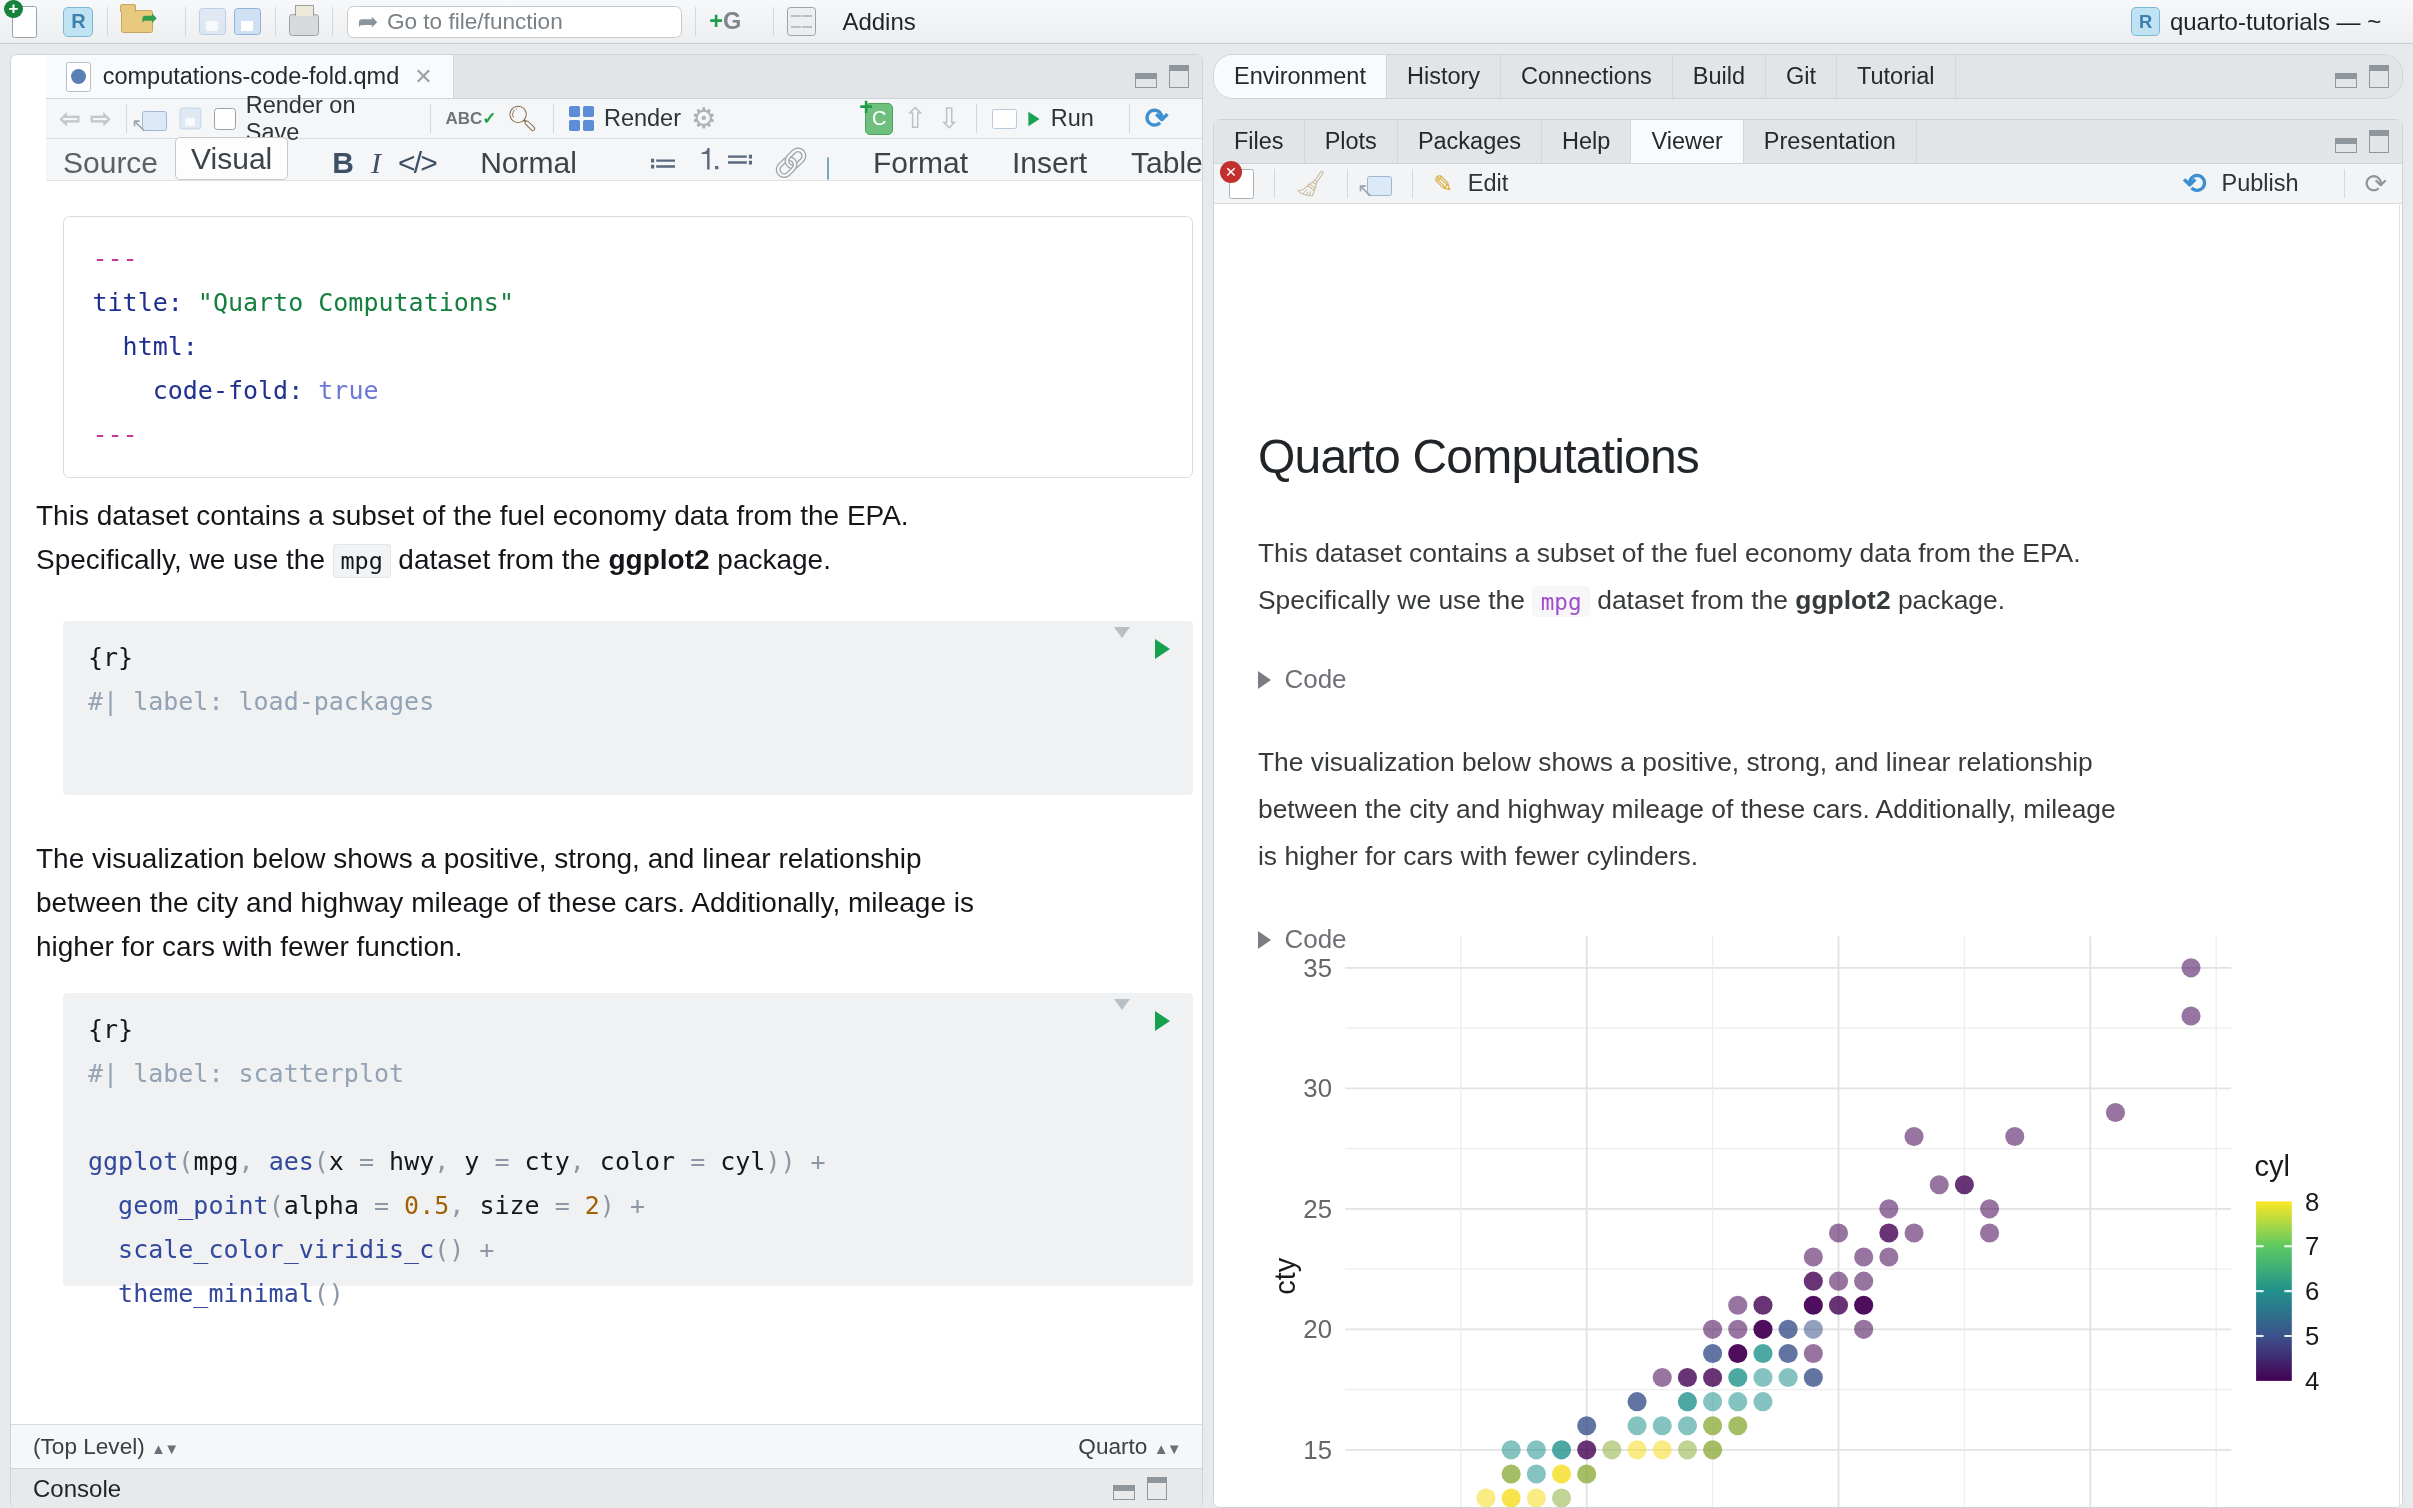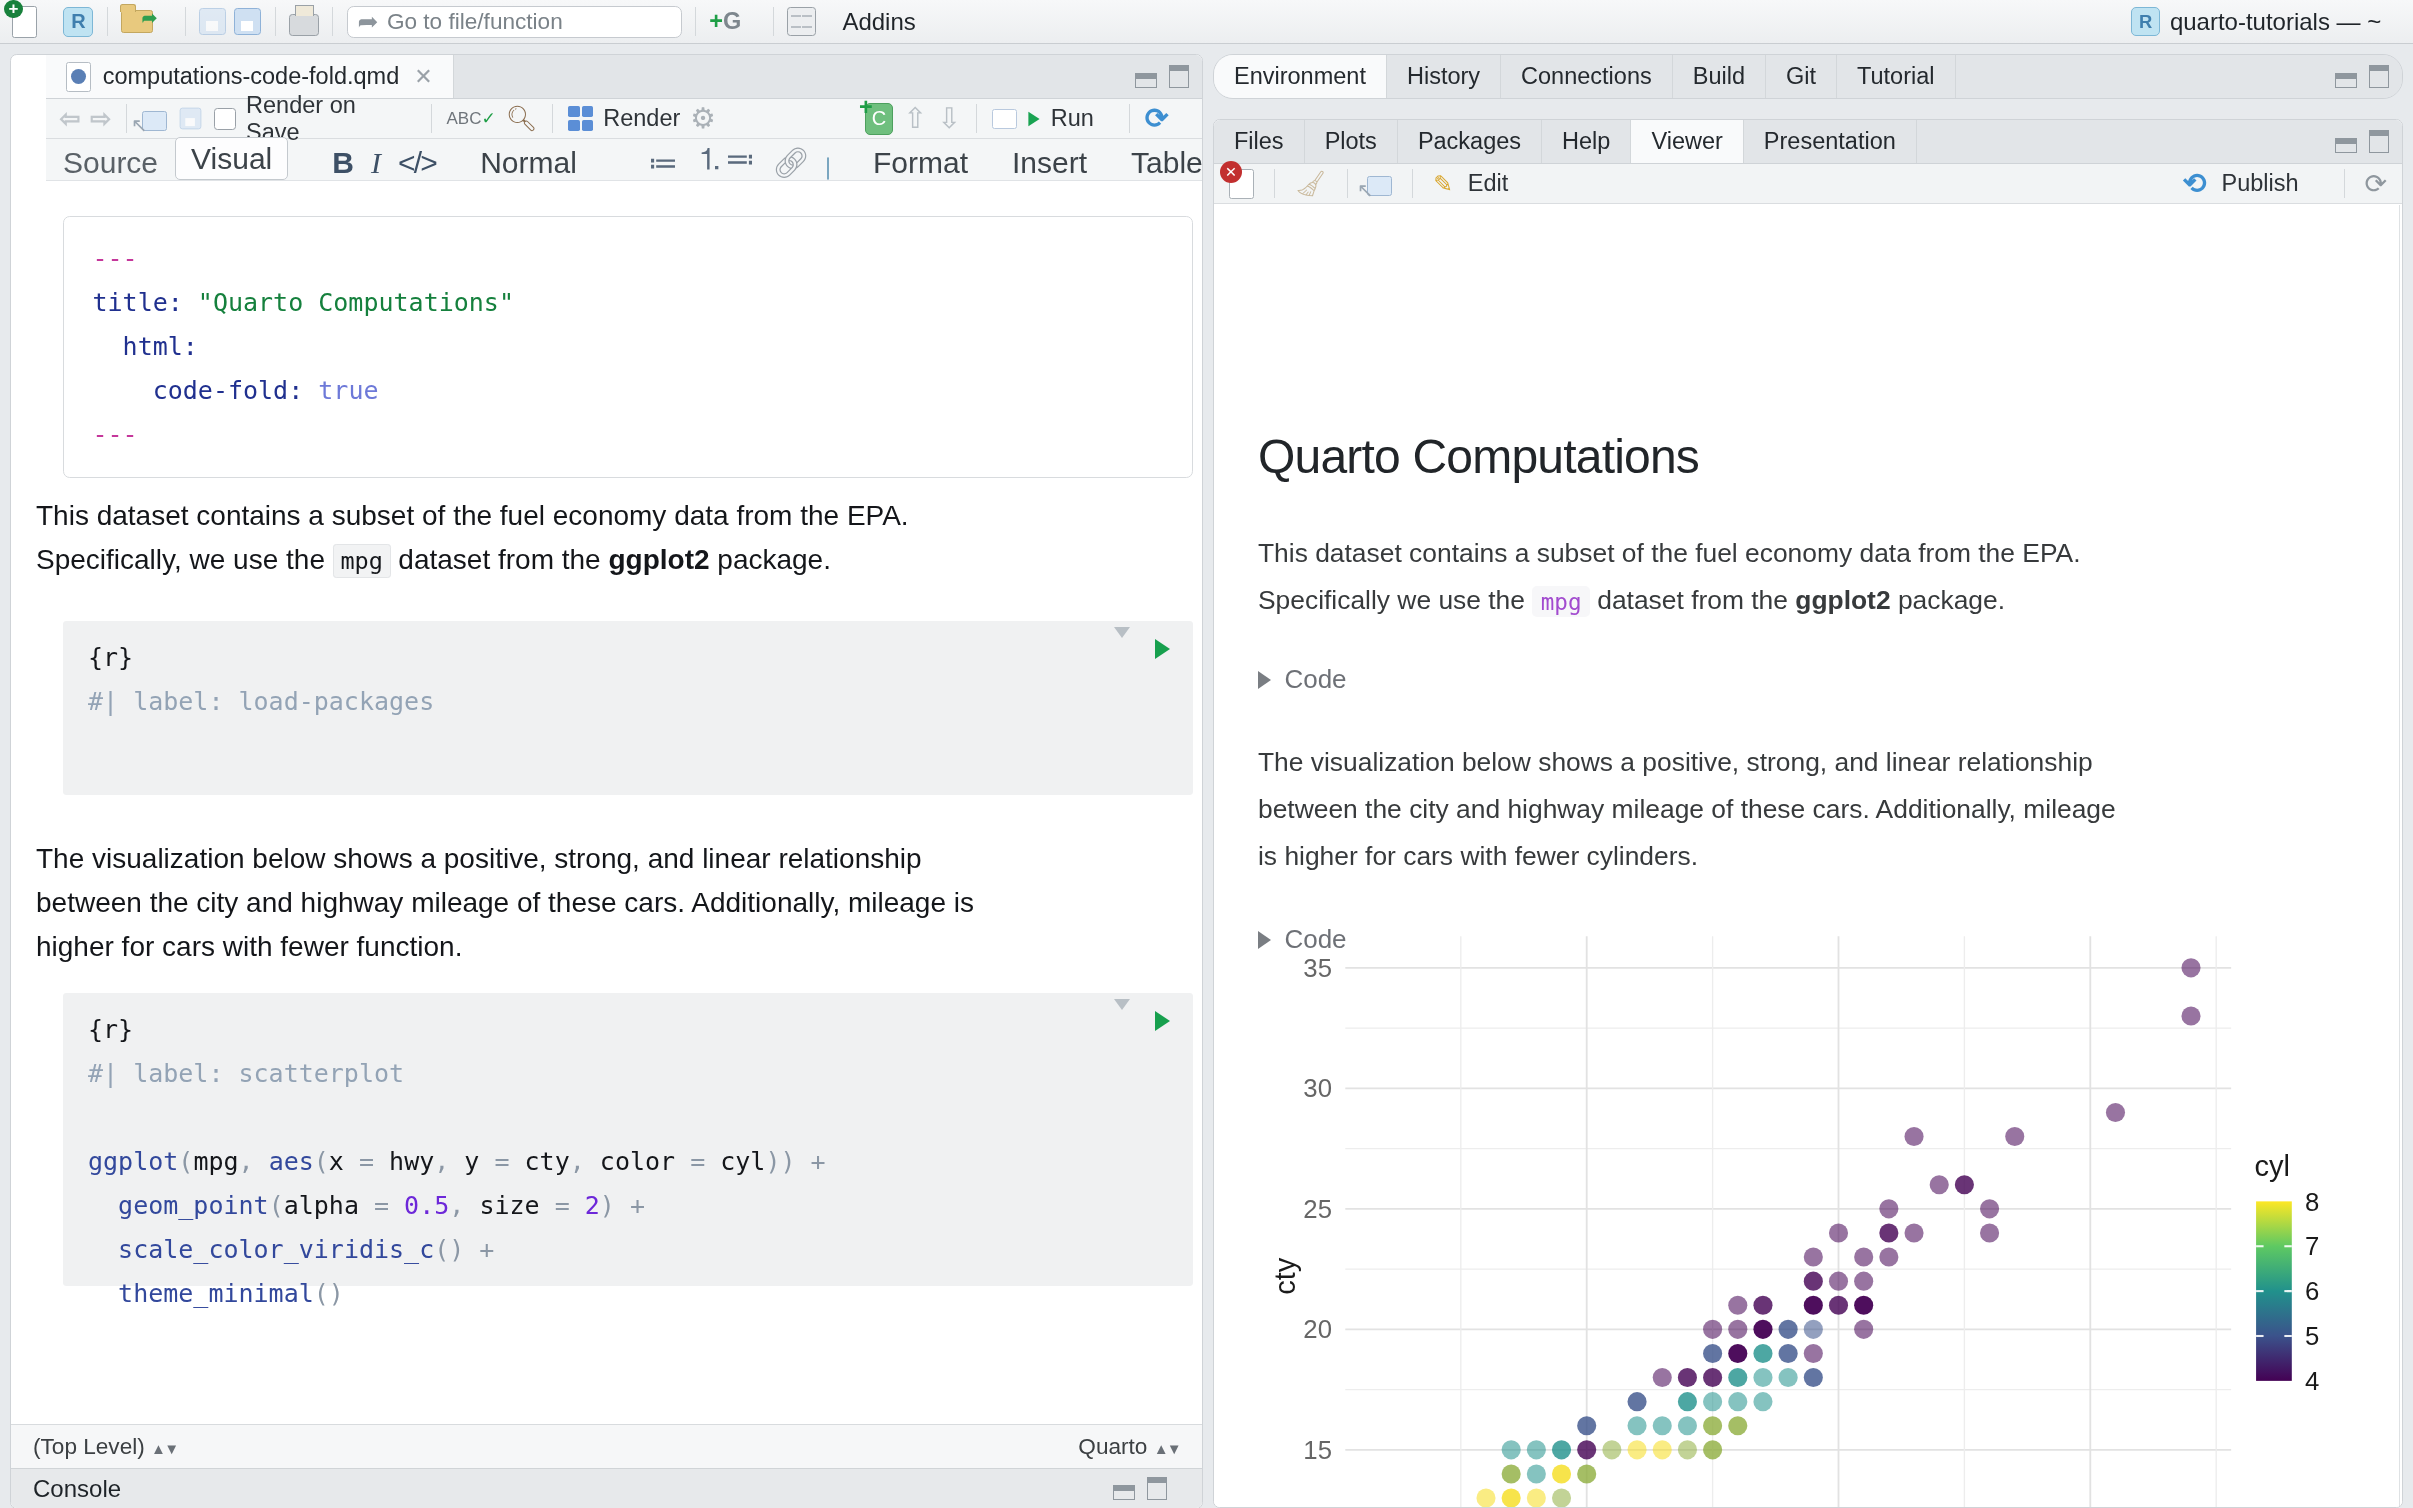--- a/index.html
+++ b/index.html
@@ -59,21 +59,21 @@
   #format-toolbar { height:42px; background:#f4f6f7; border-bottom:0.8px solid #e0e3e6;
     display:flex; align-items:flex-end; padding:0 17px; gap:17px; font-size:30px; color:#3c4349; }
   .pill { background:#fdfdfe; border:0.8px solid #c4c9ce; border-radius:5px; padding:3.4px 15px; }
   .fmt-b { font-weight:bold; color:#3d5066; } .fmt-i { font-style:italic; color:#3d5066; font-family:"Liberation Serif",serif; }
   .fmt-code { color:#3d5066; letter-spacing:-1.7px; }
   #editor-content { position:absolute; left:0; top:127px; right:0; bottom:84px; background:#fff; overflow:hidden; }
   .mono { font-family:"DejaVu Sans Mono", monospace; }
   #yaml-box { left:52px; top:34px; width:1130px; border:1.7px solid #d8dbde; border-radius:6.7px; padding:20px 28.5px; }
   .codeline { font-size:25px; line-height:44px; white-space:pre; }
   .tk-d { color:#c5379b; } .tk-k { color:#20308f; } .tk-s { color:#15803d; } .tk-b { color:#6d79d8; }
-  .tk-c { color:#93a3b5;margin-top:12px; } .tk-fn { color:#32489c; } .tk-kw { color:#2e3bb8; } .tk-num { color:#6d28d9; }
+  .tk-c { color:#93a3b5;margin-top:12px; } .tk-fn { color:#32489c; } .tk-kw { color:#2e3bb8; } .tk-num { color:#a16207; }
   .tk-id { color:#14161a; } .tk-p { color:#8b97a5; } .tk-op { color:#8b97a5; }
   .para { font-size:28px; line-height:44px; color:#14161a; }
   .inline-code { font-family:"DejaVu Sans Mono",monospace; font-size:23.5px; background:#f2f3f4; border:0.8px solid #e3e5e7; border-radius:3.4px; padding:1.7px 6.7px; }
   .chunk { position:absolute; left:52px; width:1130px; background:#f0f1f2; border-radius:3.4px; padding:15px 25px; }
   .chunk-icons { position:absolute; right:23.5px; top:17px; display:flex; gap:22px; align-items:center; }
   .runabove { width:18.4px; height:22px; position:relative; }
   .runabove .tri { width:0;height:0;border-left:8.4px solid transparent;border-right:8.4px solid transparent;border-top:11px solid #b8bfc5; }
   .runabove .bar { width:17px; height:5.9px; background:#57b97a; margin-top:3.4px; }
   .playtri { width:0;height:0;border-top:10px solid transparent;border-bottom:10px solid transparent;border-left:15px solid #17a04e; }
   #status-bar { position:absolute; left:0; right:0; bottom:40px; height:44px; background:#f6f7f8; border-top:0.8px solid #d8dbde;
@@ -171,21 +171,21 @@
   </div>
   <div id="editor-toolbar">
     <span class="navarrow">⇦</span>
     <span class="navarrow">⇨</span>
     <span class="tb-sep"></span>
     <span class="popout"></span>
     <span class="floppy pale" style="transform:scale(.8);"></span>
     <span class="checkbox"></span>
     <span>Render on Save</span>
     <span class="tb-sep"></span>
-    <span style="font-size:17px; color:#6f7ána77; color:#6f757b; font-weight:normal;">ABC<span style="color:#1e9e46;">✓</span></span>
+    <span style="font-size:17px; color:#6f7ána77; color:#6f757b; font-weight:bold;">ABC<span style="color:#1e9e46;">✓</span></span>
     <span style="color:#8a6d4f; font-size:25px;">🔍︎</span>
     <span class="tb-sep"></span>
     <span class="render-ic">
         <div></div>
         <div></div>
         <div></div>
         <div></div>
       </span>
     <span>Render</span>
     <span class="gear">⚙</span>

